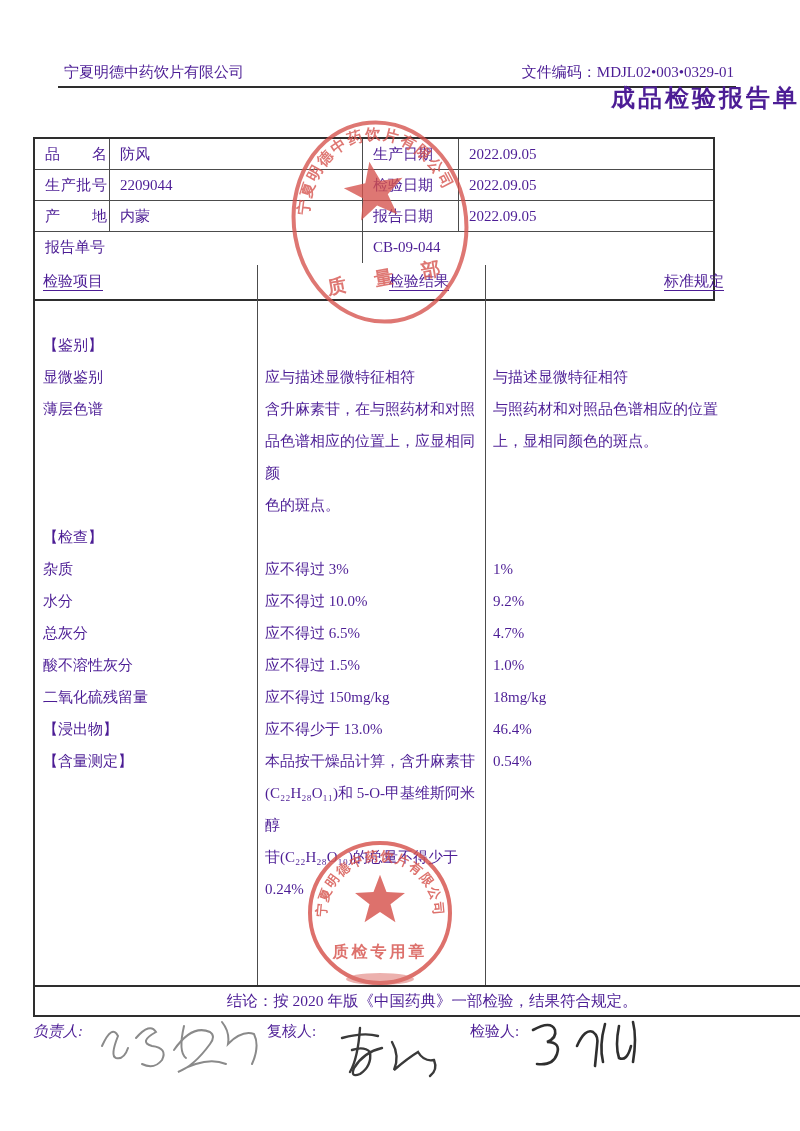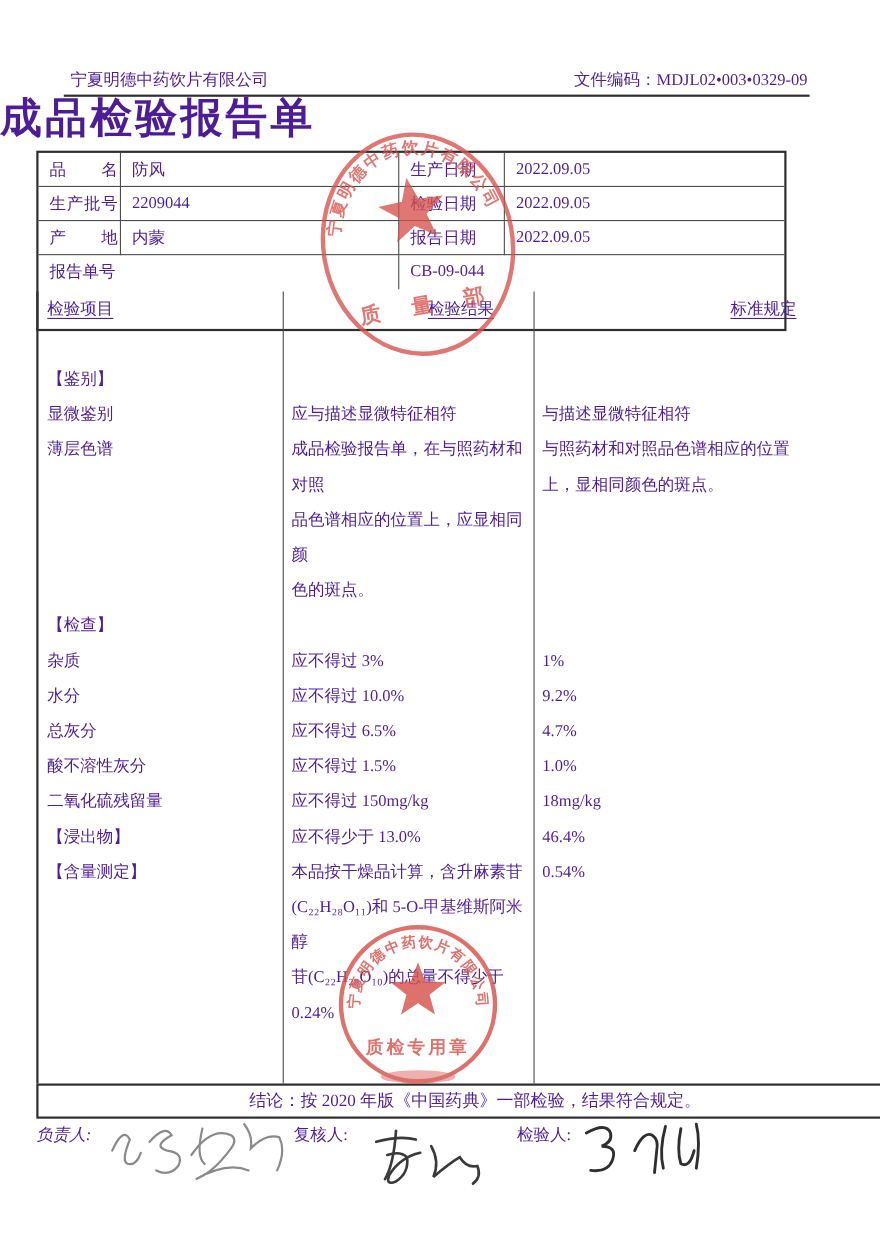--- a/index.html
+++ b/index.html
@@ -3,22 +3,22 @@
 <meta charset="utf-8">
 <style>
   html,body{margin:0;padding:0;background:#fff;}
   .page{position:relative;width:800px;height:1131px;background:#fff;overflow:hidden;
         font-family:"Liberation Serif","DejaVu Serif",serif;color:#4c1d95;}
   
   .hdr{position:absolute;left:58px;top:54px;width:670px;height:28px;
        border-bottom:2px solid #2e2e2e;font-size:15px;display:flex;
        justify-content:space-between;align-items:flex-end;padding:0 2px 4px 6px;box-sizing:content-box;}
   
-  .title{position:absolute;left:0;top:82px;width:100%;text-align:left;margin:0;
-         font-size:38px;font-weight:bold;letter-spacing:3px;}
+  .title{position:absolute;left:0;top:82px;width:100%;text-align:right;margin:0;
+         font-size:24px;font-weight:bold;letter-spacing:3px;}
   
   .info{position:absolute;left:33px;top:137px;width:682px;height:164px;
         border:2px solid #2e2e2e;box-sizing:border-box;display:grid;
         grid-template-columns:75px 253px 96px 254px;grid-auto-rows:31px;font-size:15px;}
   .cell{border-right:1px solid #4c4c4c;border-bottom:1px solid #4c4c4c;
         padding-left:10px;display:flex;align-items:center;overflow:hidden;box-sizing:border-box;}
   .c4{border-right:none;}
   .bot{border-bottom:none;}
   .span2{grid-column:span 2;}
   .j{display:inline-block;width:62px;text-align:justify;text-align-last:justify;}
@@ -46,21 +46,21 @@
   .stamp{position:absolute;pointer-events:none;z-index:5;}
   .stamp text{font-family:"Liberation Serif","DejaVu Serif",serif;font-weight:bold;}
 </style>
 </head>
 <body>
 
 <div class="page">
 
   <div class="hdr">
     <span>宁夏明德中药饮片有限公司</span>
-    <span>文件编码：MDJL02•003•0329-09</span>
+    <span>文件编码：MDJL02•003•0329-01</span>
   </div>
 
   <h1 class="title">成品检验报告单</h1>
 
   <div class="info">
 
       <div class="cell">
         <span class="j">品名</span>
       </div>
       <div class="cell">防风</div>
@@ -103,21 +103,21 @@
       </div>
 
       <div class="irow">
         <div class="ic c-item">显微鉴别</div>
         <div class="ic c-std">应与描述显微特征相符</div>
         <div class="ic c-res">与描述显微特征相符</div>
       </div>
 
       <div class="irow">
         <div class="ic c-item">薄层色谱</div>
-        <div class="ic c-std">成品检验报告单，在与照药材和对照
+        <div class="ic c-std">含升麻素苷，在与照药材和对照
 品色谱相应的位置上，应显相同颜
 色的斑点。</div>
         <div class="ic c-res">与照药材和对照品色谱相应的位置
 上，显相同颜色的斑点。</div>
       </div>
 
       <div class="irow">
         <div class="ic c-item">【检查】</div>
         <div class="ic c-std"></div>
         <div class="ic c-res"></div>

